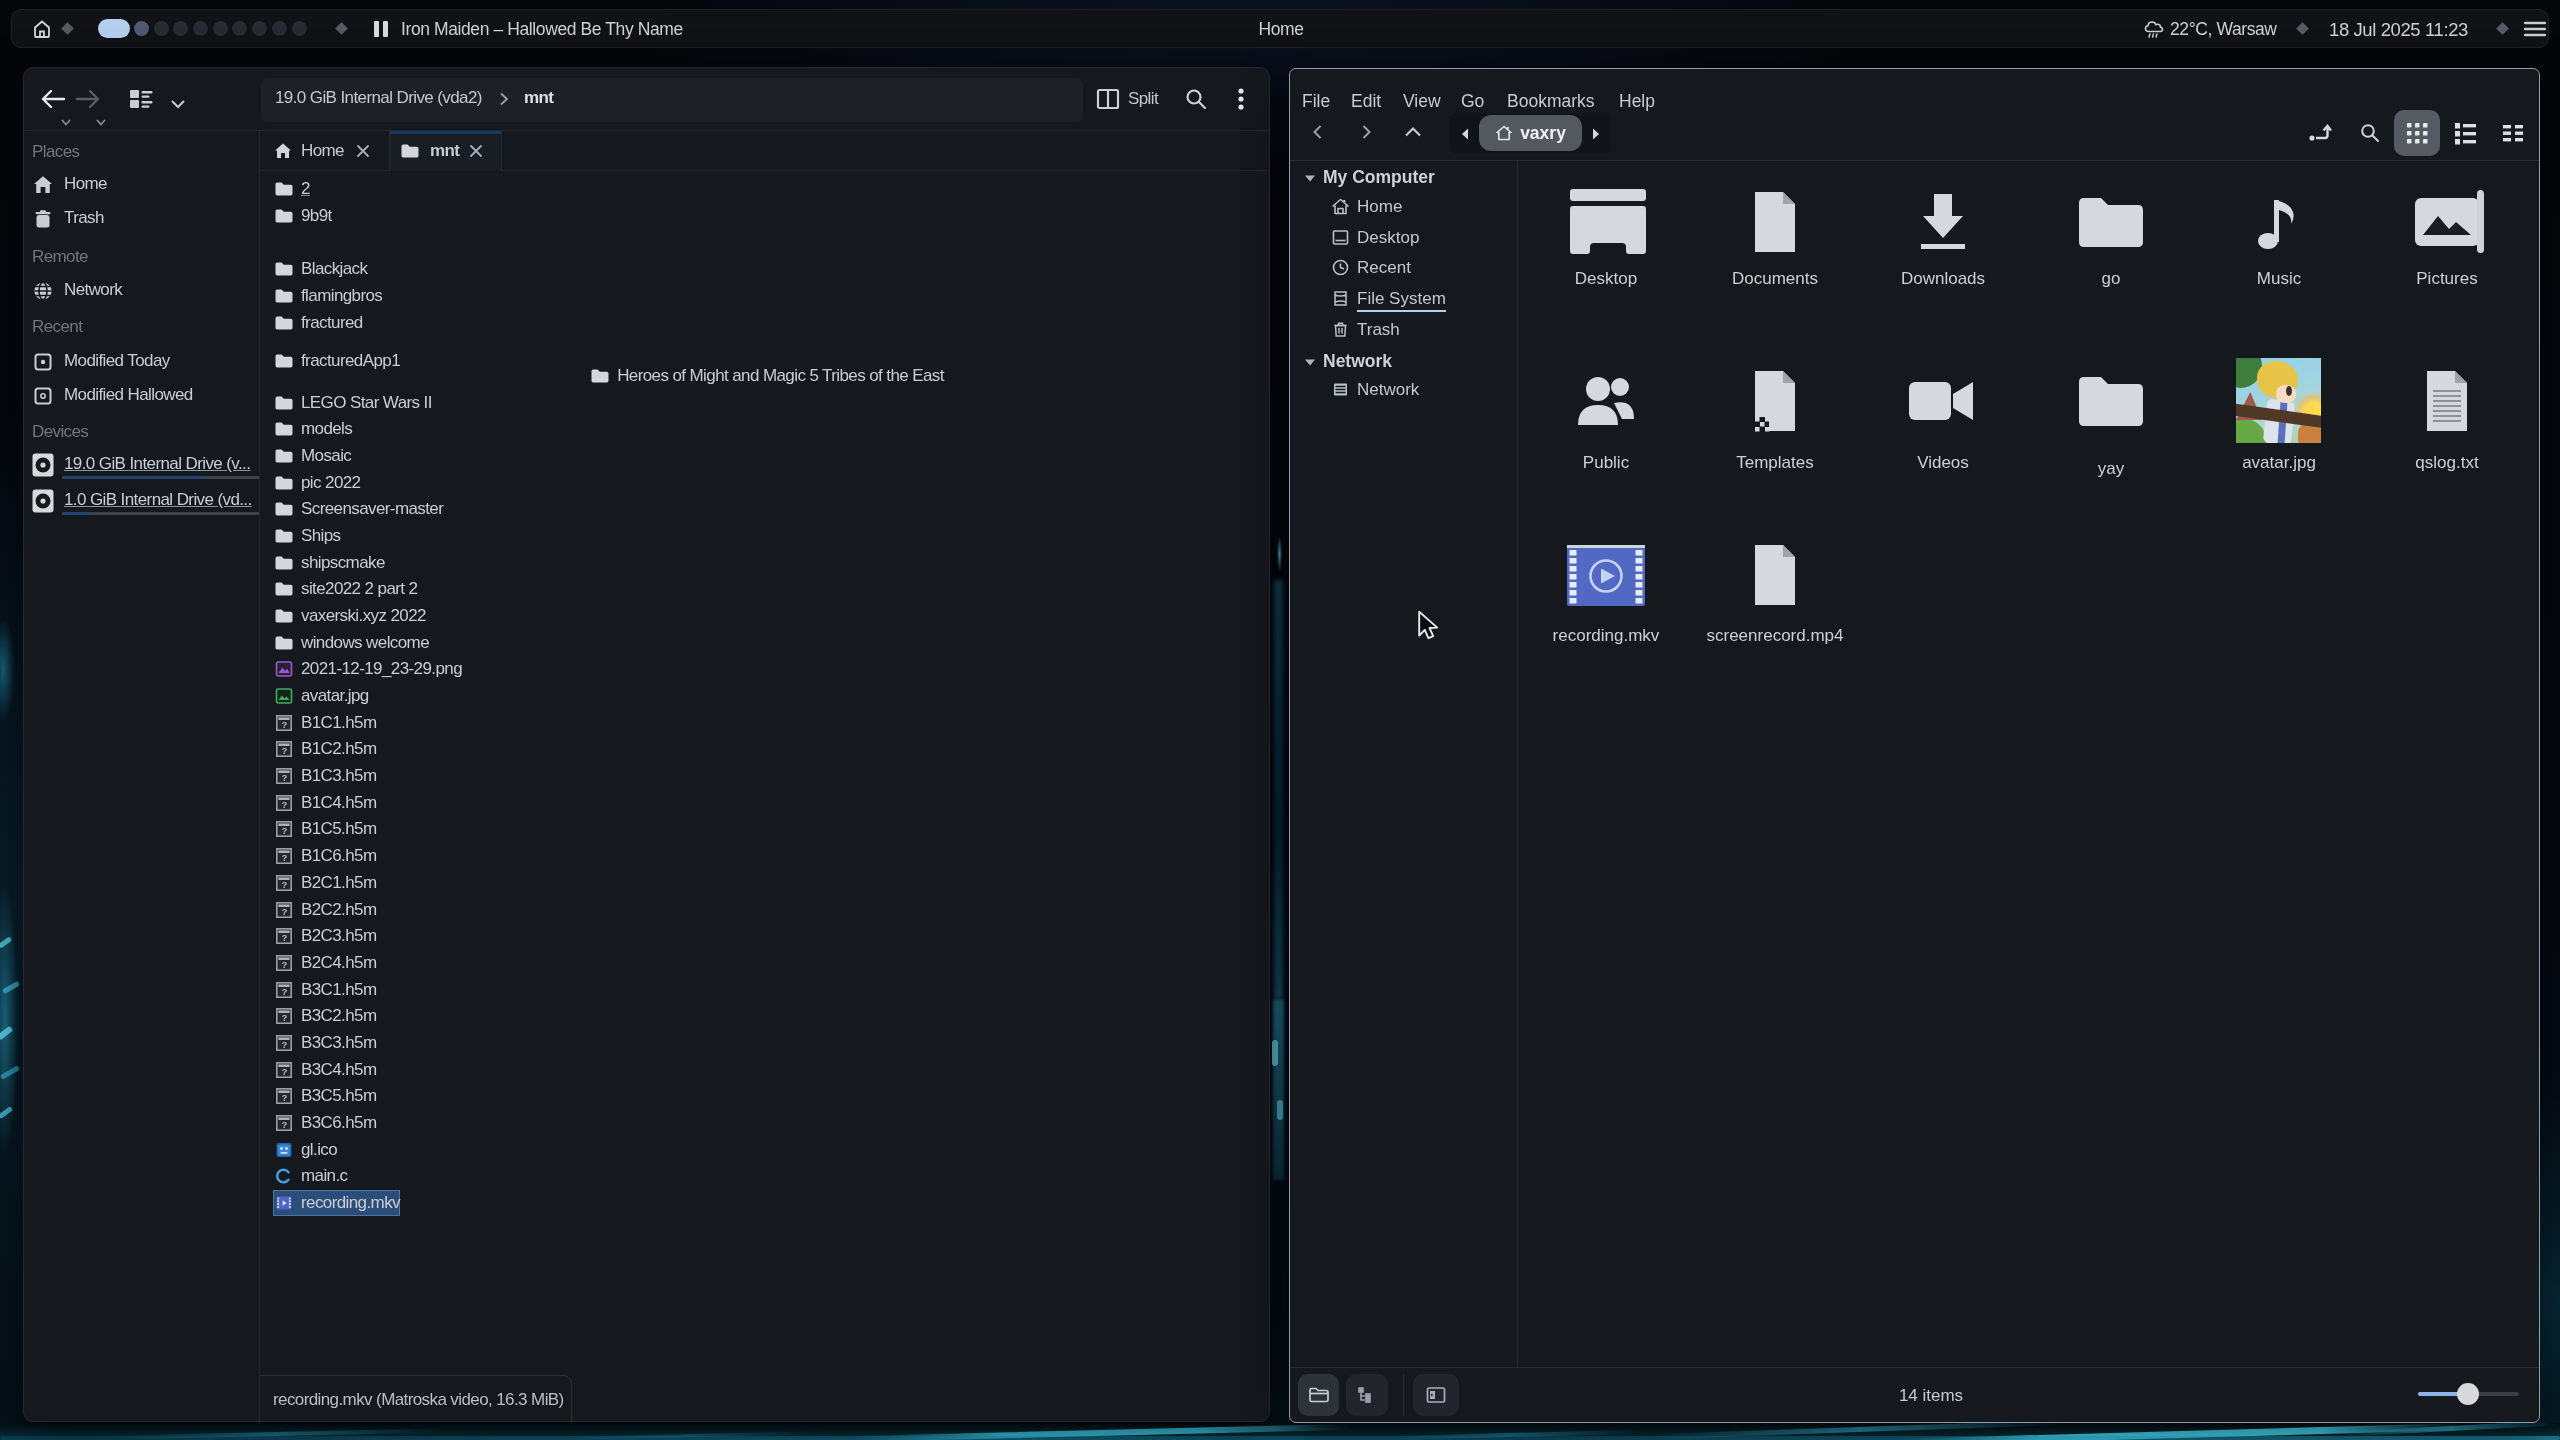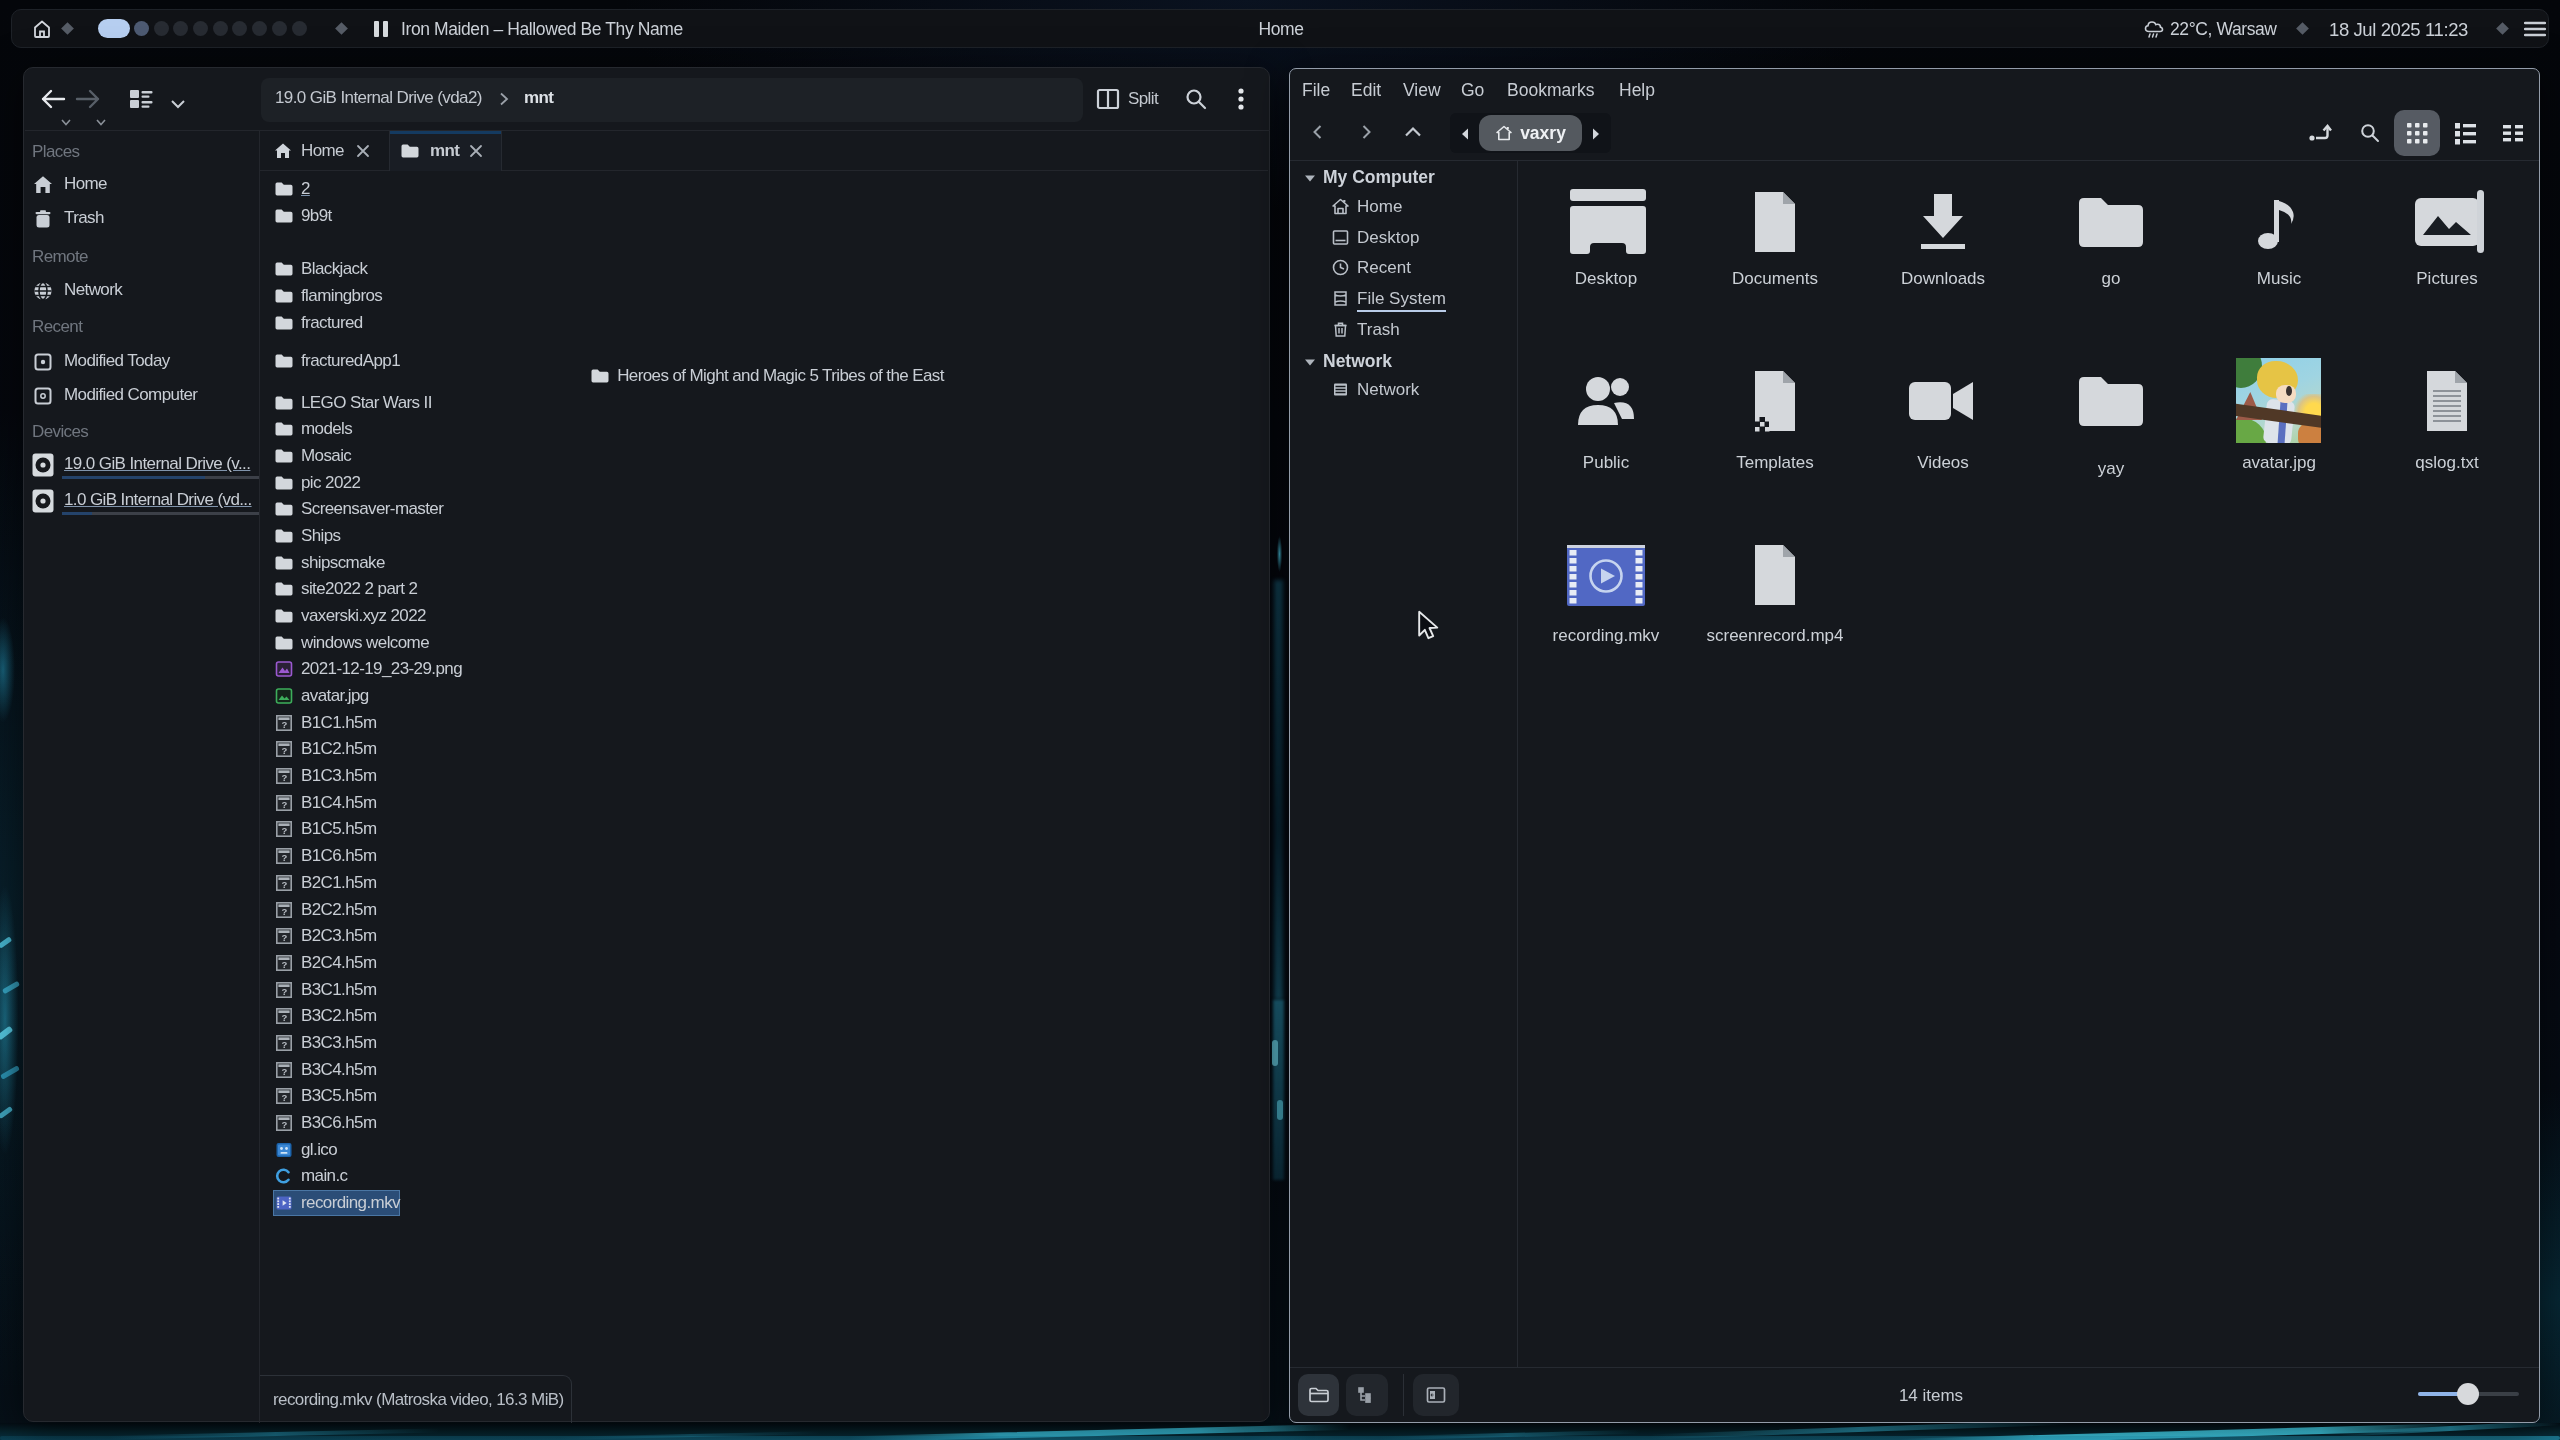--- a/index.html
+++ b/index.html
@@ -41,21 +41,21 @@
 #tabmnt { position:absolute; left:130px; top:0; width:113px; height:40px; background:#191d24; border-left:1px solid #262a31; border-right:1px solid #262a31; }
 #tabmnt .blue { position:absolute; left:0; top:0; width:100%; height:3px; background:#143a60; }
 .tabt { color:#c6cbd2; }
 .lrow { position:absolute; left:236px; height:26.7px; width:1000px; display:flex; align-items:center; }
 .lrow .lri { width:20px; height:20px; margin-left:14px; display:inline-flex; }
 .lrow .lrt { color:#c9ced5; margin-left:7px; white-space:pre; }
 #lstatus { position:absolute; left:236px; top:1307px; width:312px; height:48px; border-top:1px solid #2c3138; border-right:1px solid #2c3138; border-top-right-radius:9px; }
 #lstatus span { color:#b9bfc7; }
 
 #rwin { position:absolute; left:1289px; top:68px; width:1251px; height:1355px; background:#15181d; border:1.5px solid #939ca9; border-radius:7px; box-shadow:0 8px 40px rgba(0,0,0,.55); font-size:17px; }
-.menu { color:#c7ccd3; font-size:17.5px; position:absolute; top:11px; }
+.menu { color:#c7ccd3; font-size:17.5px; position:absolute; top:22px; }
 #rtsep { position:absolute; left:0; top:91px; width:100%; height:1px; background:#262a31; }
 #rsidesep { position:absolute; left:227px; top:92px; width:1px; height:1206px; background:#262a31; }
 #rbotsep { position:absolute; left:0; top:1298px; width:100%; height:1px; background:#262a31; }
 .rshdr { color:#cdd2d9; font-size:17.5px; font-weight:bold; }
 .rsit { color:#c3c8cf; }
 .glabel { color:#ccd1d7; text-align:center; white-space:nowrap; }
 #pathw { position:absolute; left:160px; top:44px; width:161px; height:40px; background:#101318; border-radius:6px; }
 #vaxbtn { position:absolute; left:29px; top:2px; width:103px; height:36px; background:#54595f; border-radius:12px; display:flex; align-items:center; justify-content:center; gap:7px; }
 #vaxbtn span { color:#eef0f3; font-size:17.5px; font-weight:bold; }
 .toolbtn { position:absolute; border-radius:10px; display:flex; align-items:center; justify-content:center; }
@@ -210,21 +210,21 @@
         <circle cx="11" cy="11" r="2.2" fill="#c9ced5"></circle>
       </svg>
     </div>
 <div class="abs sit" style="left:40px;top:283px;">Modified Today</div>
 <div class="abs" style="left:8px;top:315px;height:26px;display:flex;align-items:center;">
       <svg width="22" height="22" viewBox="0 0 22 22" style="">
         <rect x="3.5" y="3.5" width="15" height="15" rx="2.5" fill="none" stroke="#c9ced5" stroke-width="2"></rect>
         <circle cx="11" cy="11" r="2.2" fill="none" stroke="#c9ced5" stroke-width="1.5"></circle>
       </svg>
     </div>
-<div class="abs sit" style="left:40px;top:317px;">Modified Computer</div>
+<div class="abs sit" style="left:40px;top:317px;">Modified Hallowed</div>
 <div class="abs shdr" style="left:8px;top:354px;">Devices</div>
 <div class="abs" style="left:7px;top:384px;"><svg width="24" height="26" viewBox="0 0 24 26" style="">
         <rect x="1.5" y="1.5" width="21" height="23" rx="3" fill="#d6dade"></rect>
         <circle cx="12" cy="13" r="7.5" fill="#17191d"></circle>
         <circle cx="12" cy="13" r="2.6" fill="#d6dade"></circle>
       </svg></div>
 <div class="abs sit udev" style="left:40px;top:386px;">19.0 GiB Internal Drive (v...</div>
 <div class="abs" style="left:38px;top:408px;width:197px;height:3px;background:#3c4048;">
       <div style="width:143px;height:3px;background:#24436b;"></div>
     </div>

